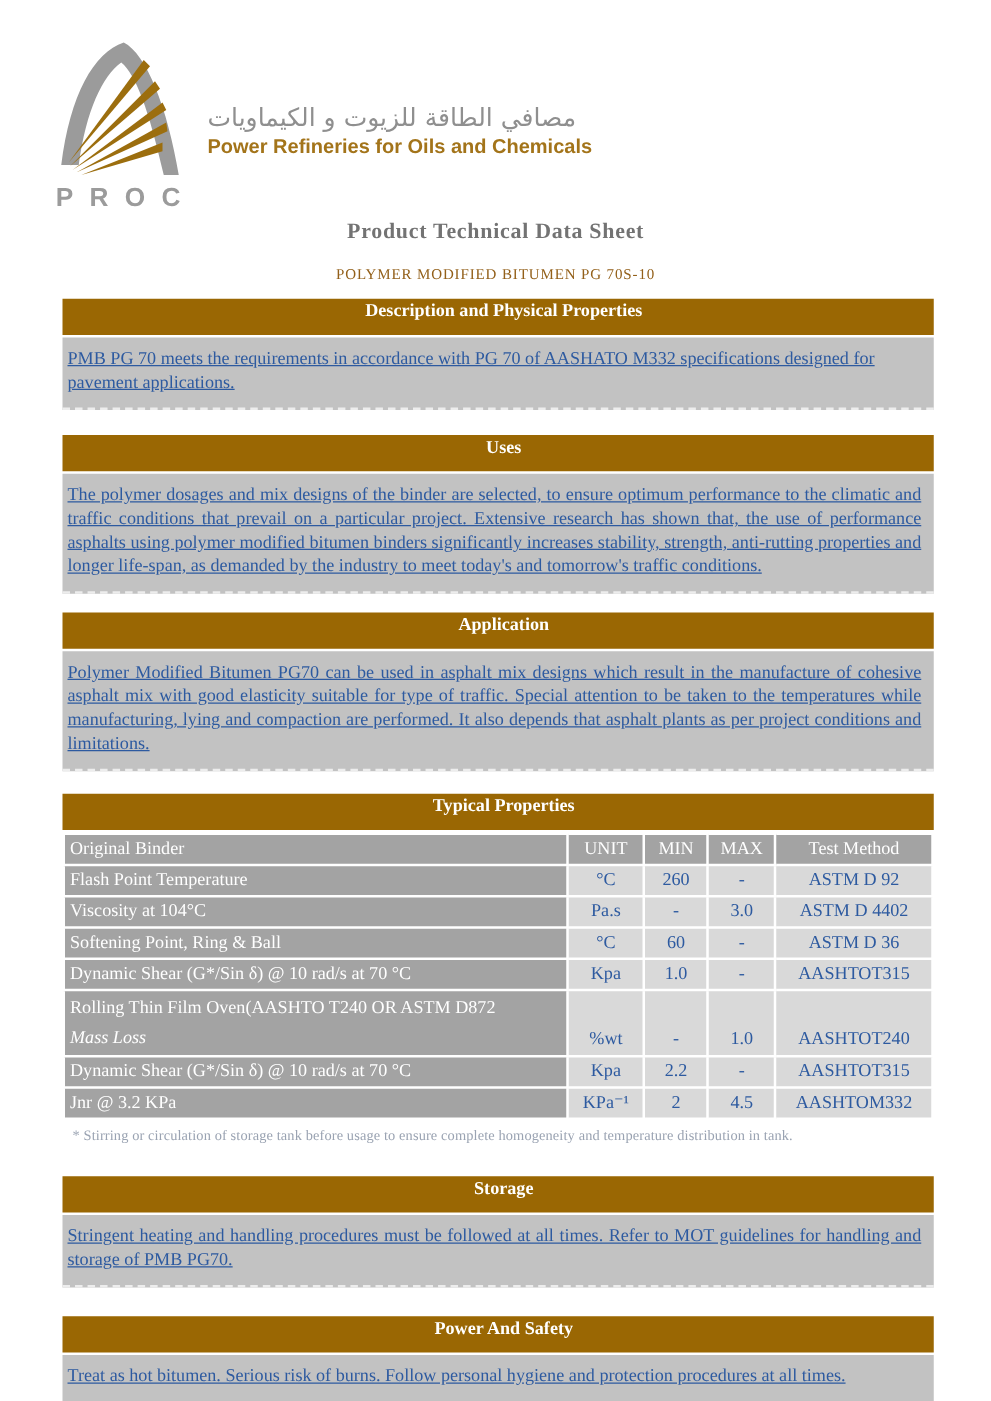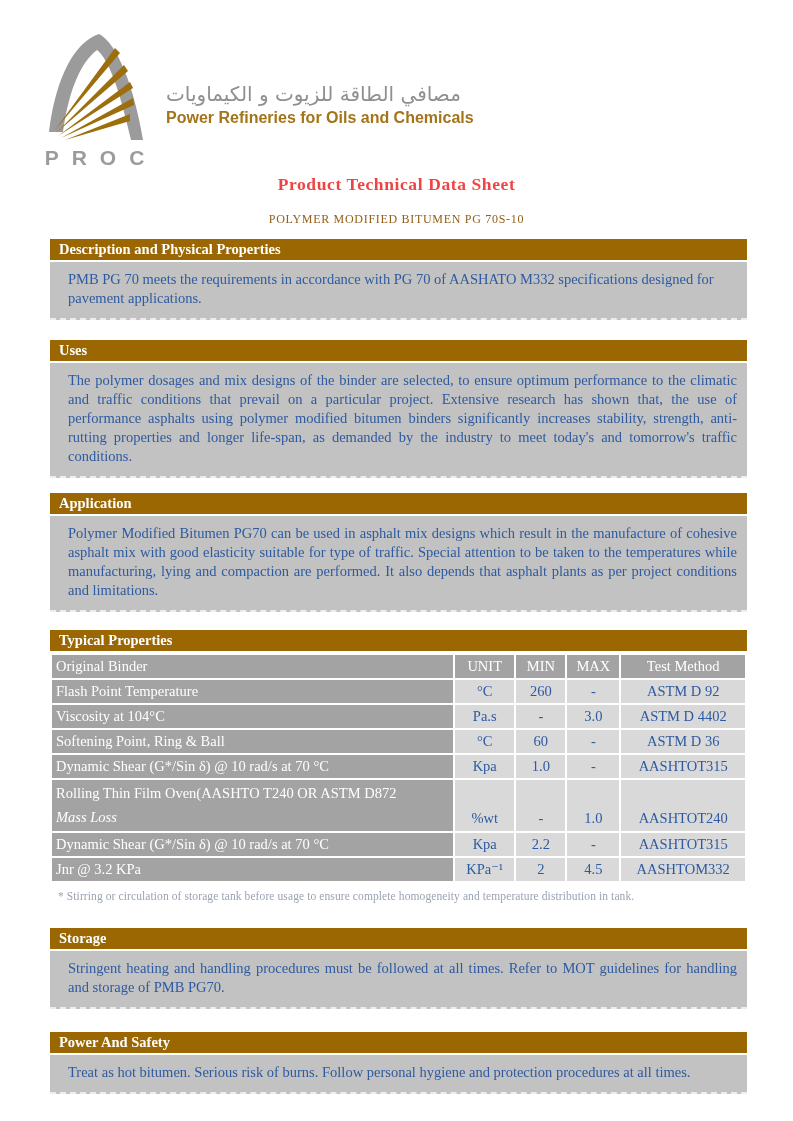--- a/index.html
+++ b/index.html
@@ -23,37 +23,37 @@
     font-size:20px; color:#8f8f8f; line-height:24px; white-space:nowrap;
   }
   .brand-tagline {
     font-family:"Liberation Sans","DejaVu Sans",sans-serif;
     font-size:16px; font-weight:bold; color:#a3741a; margin-top:3px; white-space:nowrap;
   }
 
   
   .doc-title {
     text-align:center; margin-top:36px;
-    font-size:17.5px; font-weight:bold; color:#ef4444; letter-spacing:0.6px;
+    font-size:17.5px; font-weight:bold; color:#737373; letter-spacing:0.6px;
   }
   .doc-subtitle {
     text-align:center; margin-top:17px;
     font-size:12px; color:#93601a; letter-spacing:0.7px;
   }
 
   
   .sec { margin-left:50px; width:697px; box-sizing:border-box; }
   .band {
     background:#9a6703; color:#ffffff; font-weight:bold; font-size:14.5px;
-    height:21px; line-height:21px; padding-left:9px; box-sizing:border-box;
+    height:29px; line-height:21px; padding-left:9px; box-sizing:border-box;text-align:center;
   }
   .sec-body {
     background:#c2c2c2; color:#2d5aa0; font-size:14.5px; line-height:19px;
-    padding:8px 10px 10px 18px; margin-top:2px;
-    border-bottom:2px dashed #ededed; box-sizing:border-box;
+    padding:8px 10px 10px 4px; margin-top:2px;
+    border-bottom:2px dashed #ededed; box-sizing:border-box;text-decoration:underline;
   }
   .justify { text-align:justify; }
 
   .sec-desc   { margin-top:12px; }
   .sec-uses   { margin-top:20px; }
   .sec-app    { margin-top:15px;border-radius:19px; }
   .sec-table  { margin-top:18px; }
   .sec-store  { margin-top:26px; }
   .sec-health { margin-top:23px; }
 

